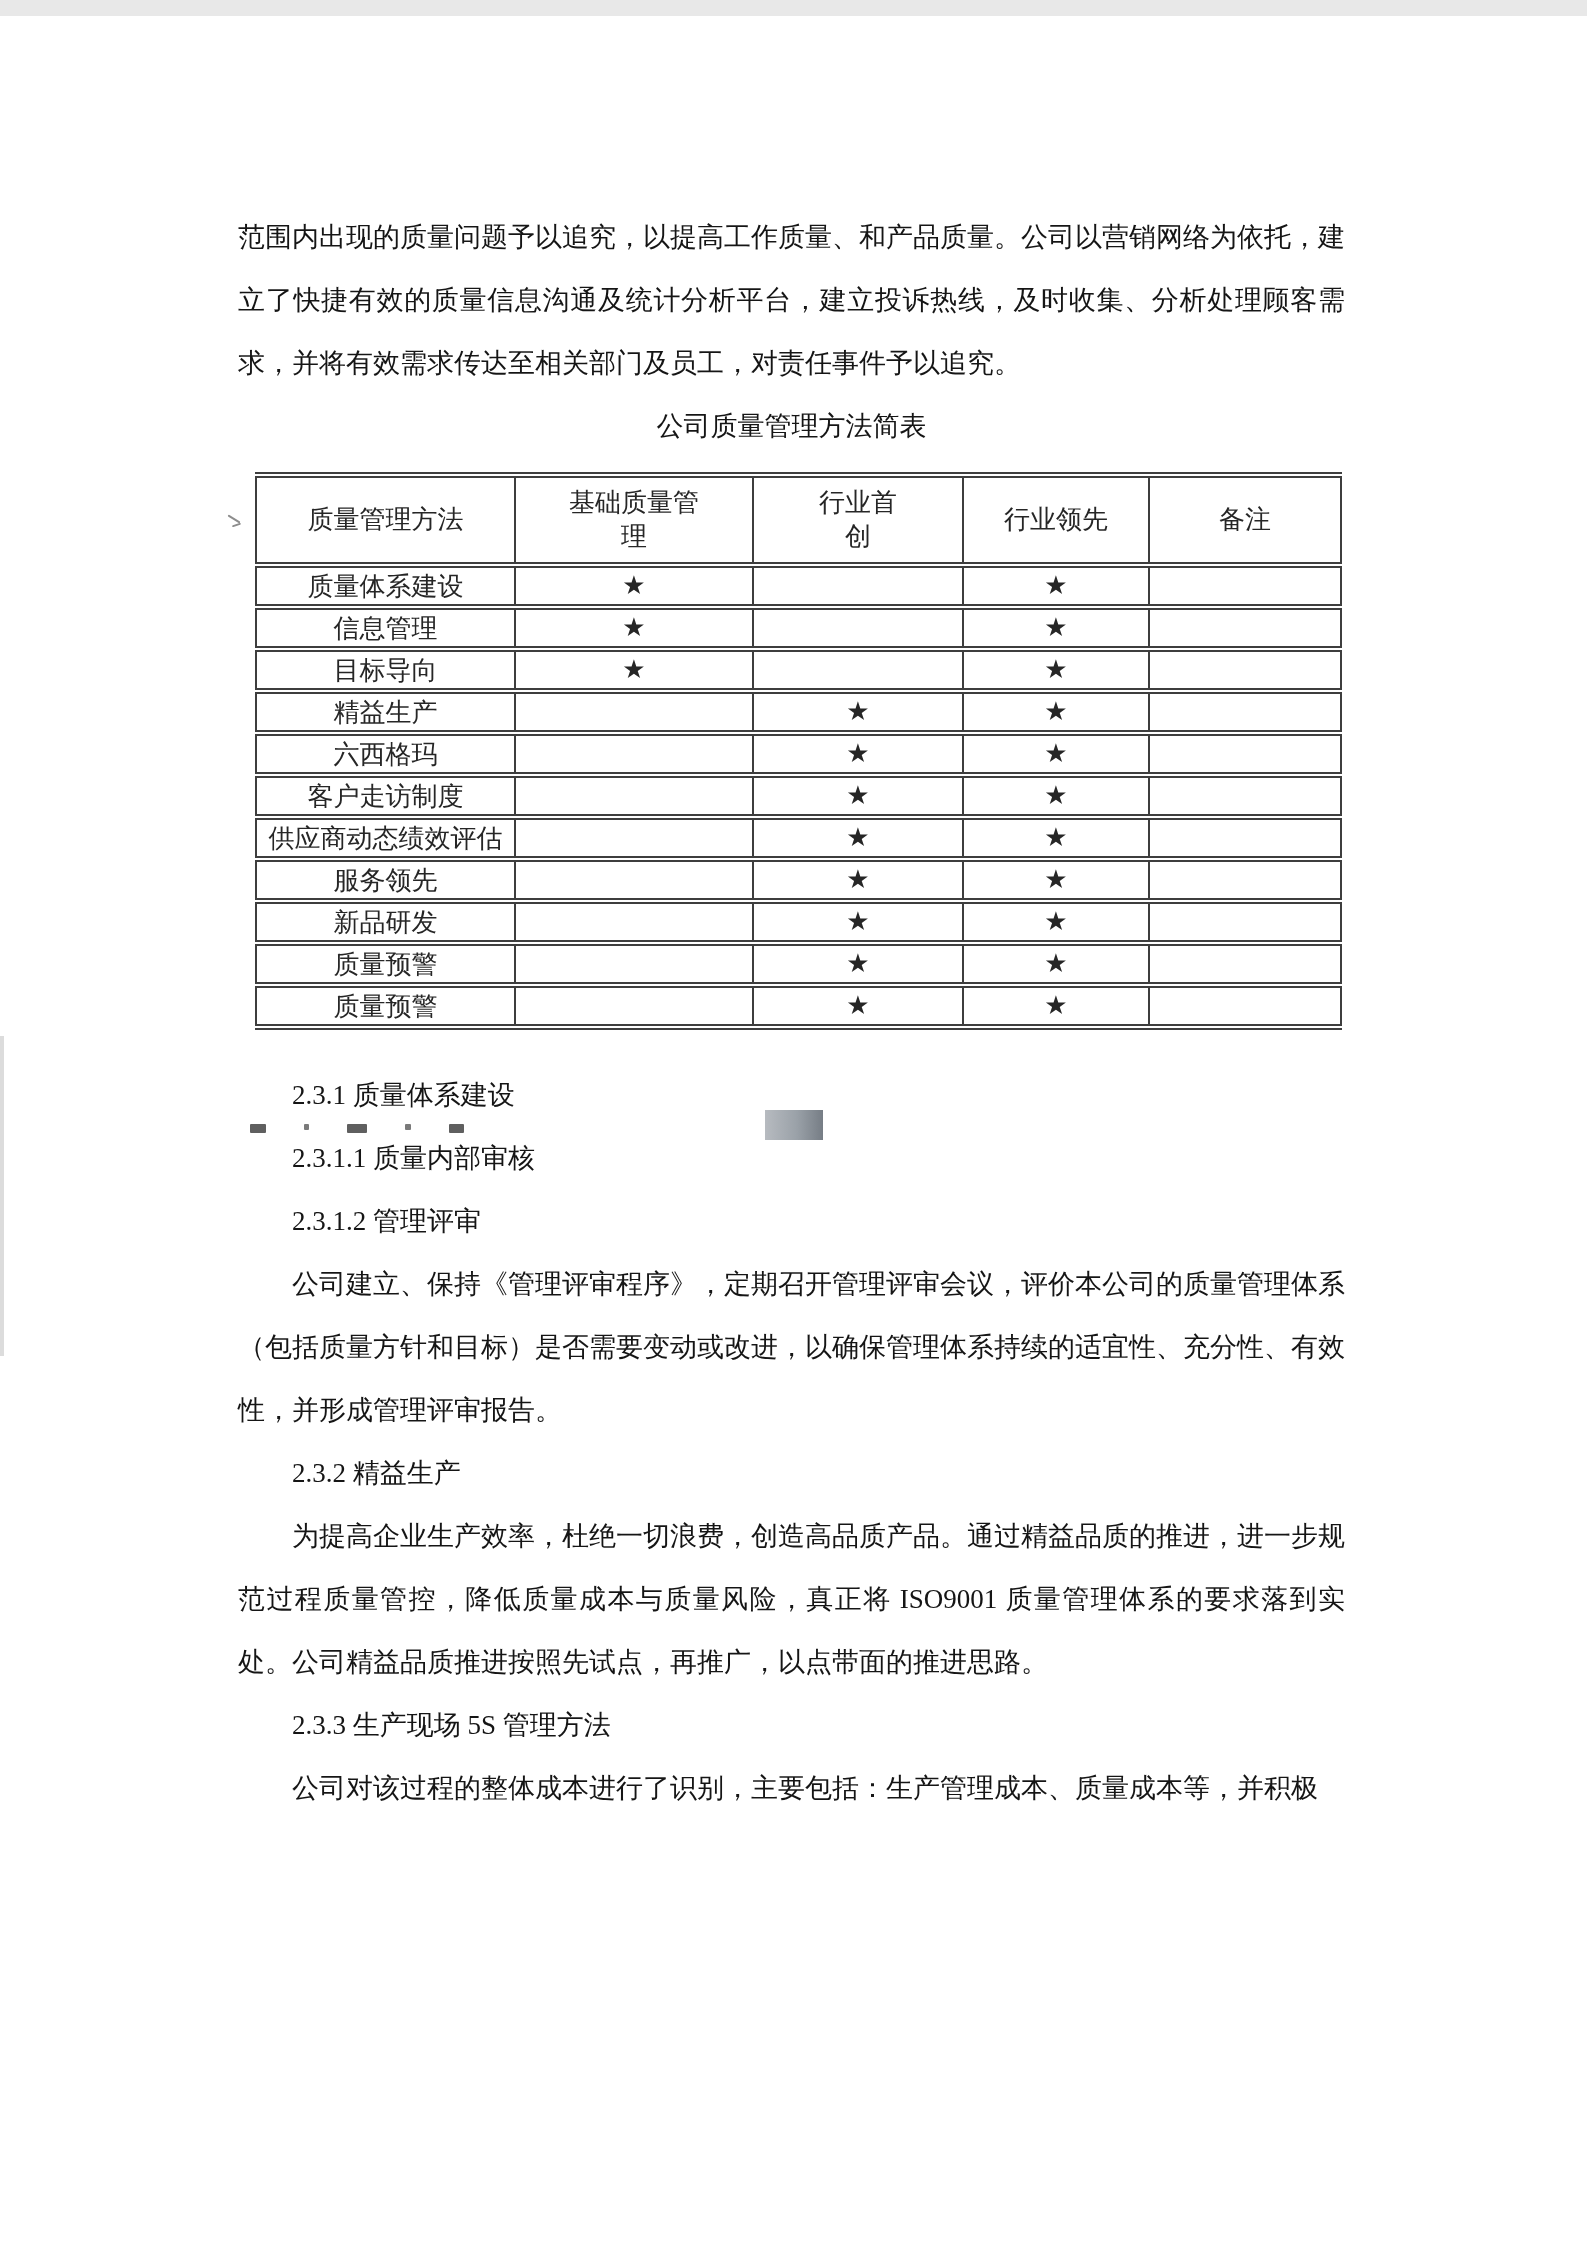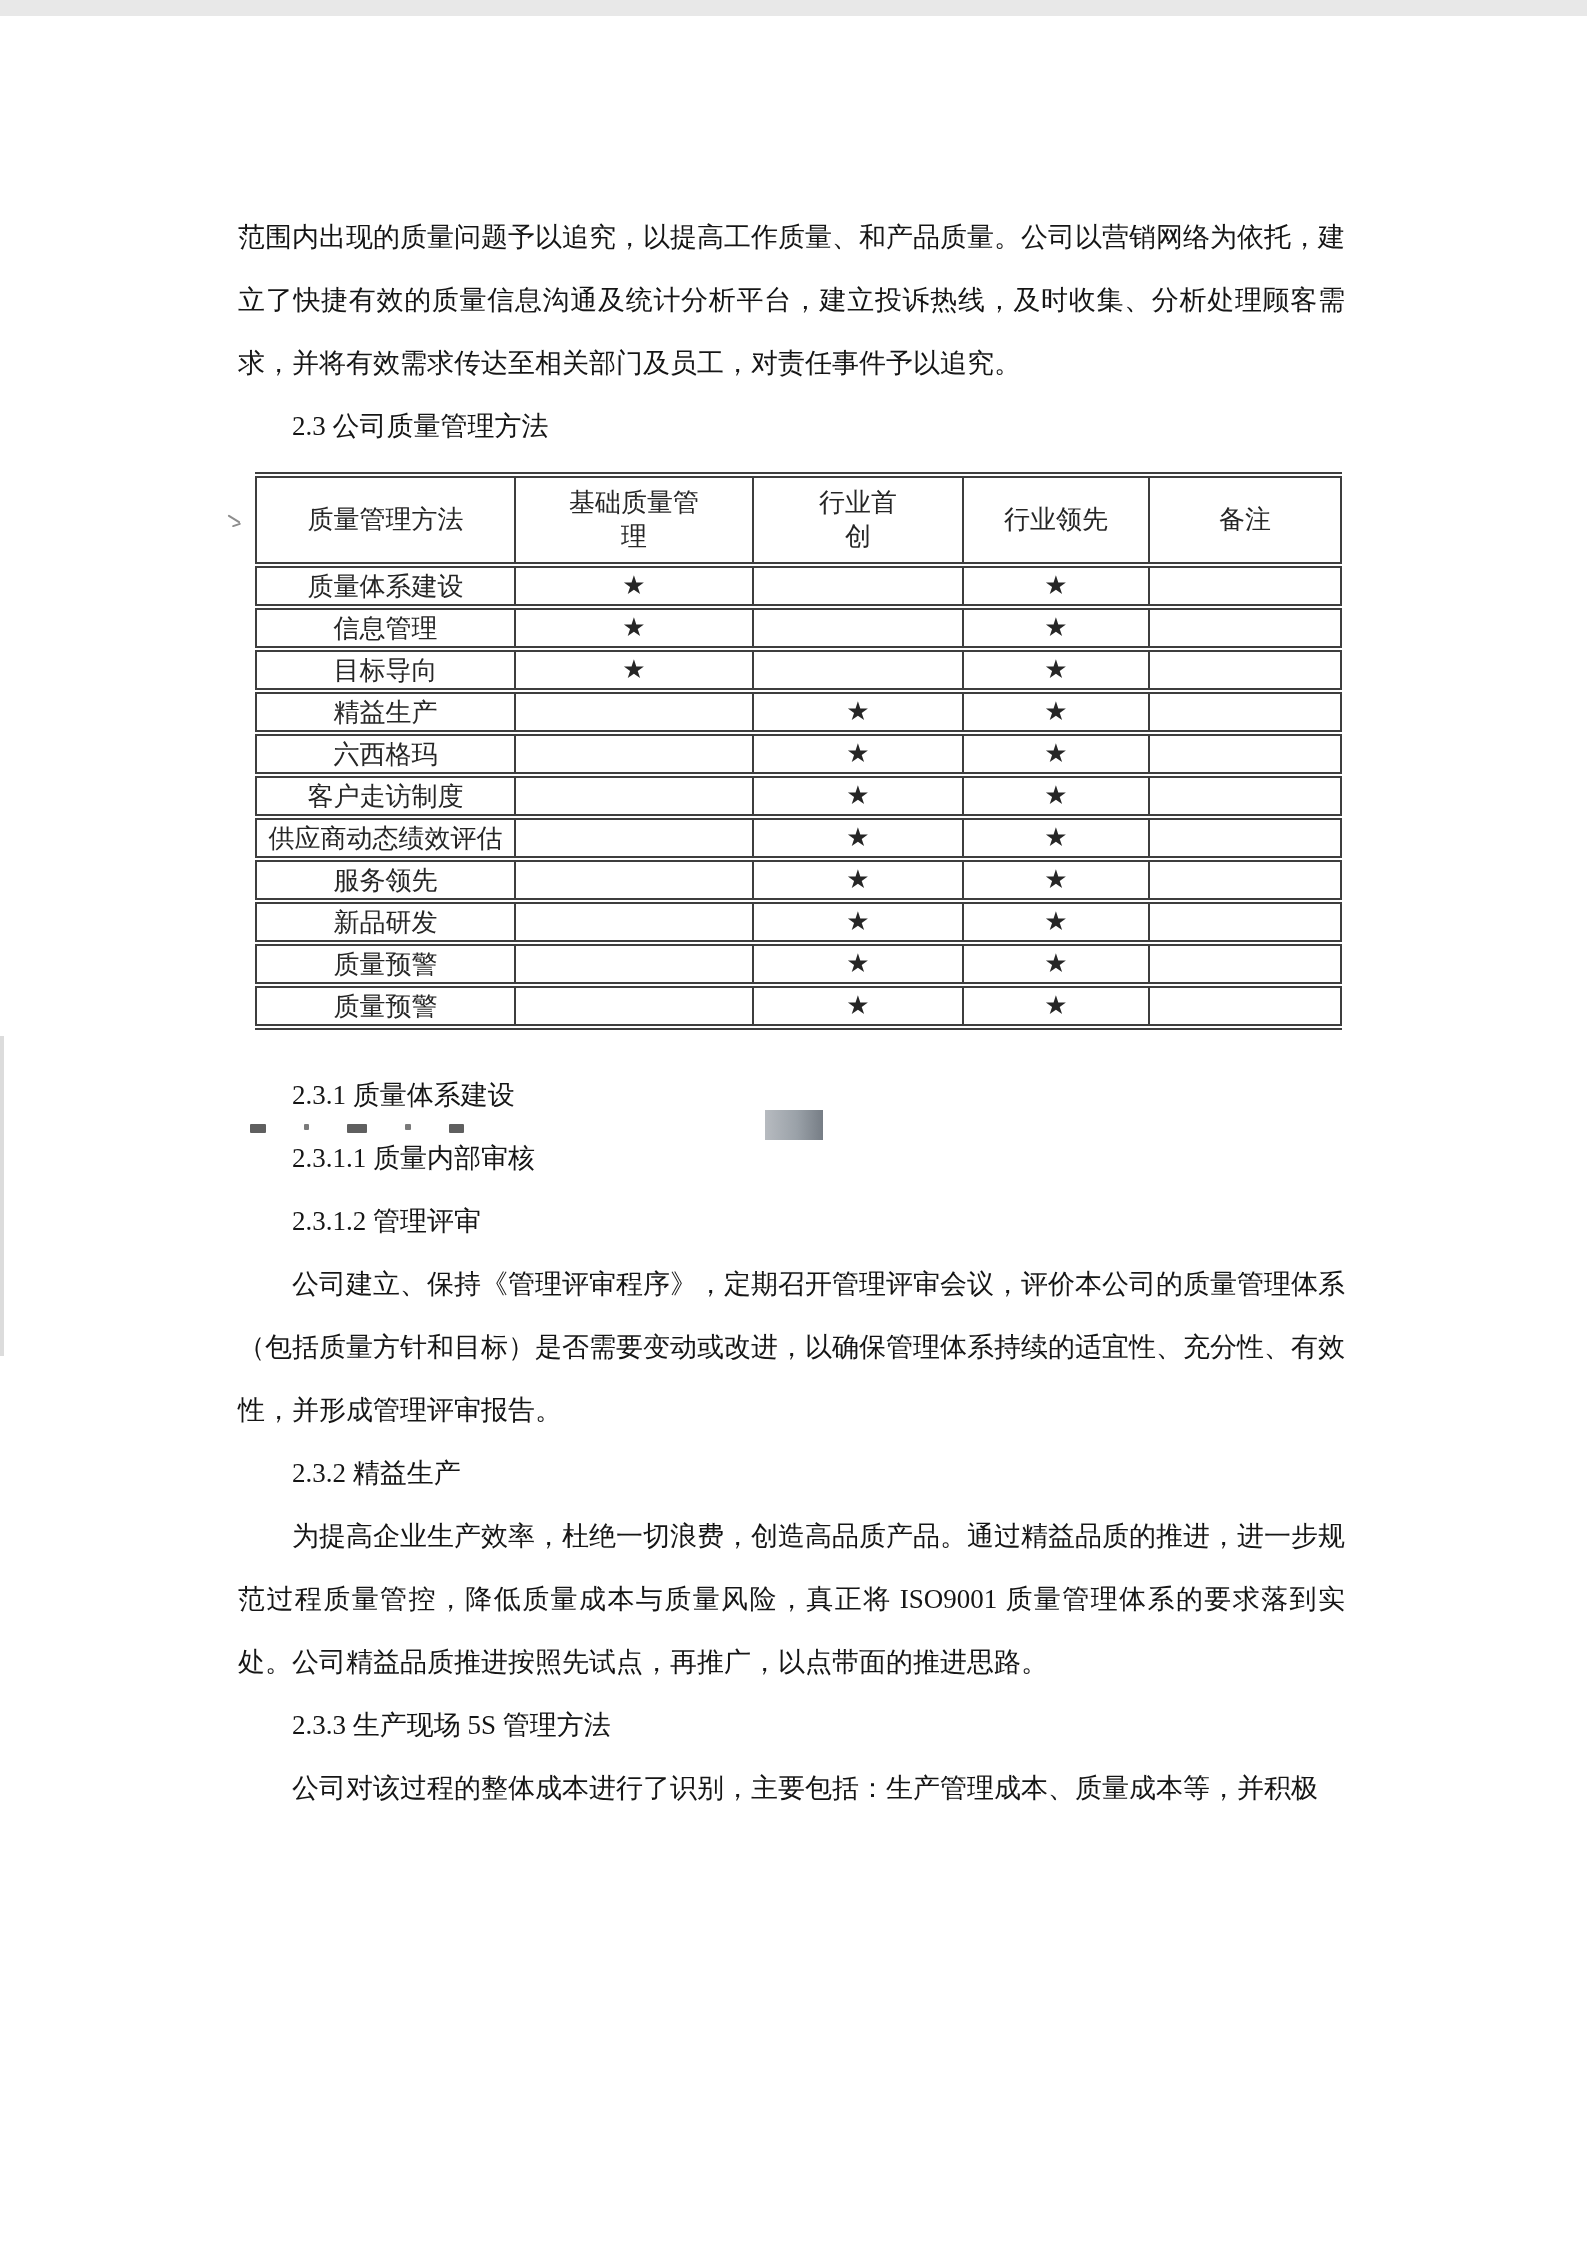--- a/index.html
+++ b/index.html
@@ -101,22 +101,22 @@
 </style>
 </head>
 <body>
 
 <div class="page">
 
   <div class="content">
 
     <p>范围内出现的质量问题予以追究，以提高工作质量、和产品质量。公司以营销网络为依托，建立了快捷有效的质量信息沟通及统计分析平台，建立投诉热线，及时收集、分析处理顾客需求，并将有效需求传达至相关部门及员工，对责任事件予以追究。</p>
 
-    <p class="heading">2.3 公司质量管理方法</p>
-
+
+    <p class="tbl-title">公司质量管理方法简表</p>
 
     <div class="tbl-wrap">
       <table class="methods">
         <colgroup>
           <col style="width:259px">
             <col style="width:238px">
             <col style="width:210px">
             <col style="width:186px">
             <col style="width:192px">
         </colgroup>

